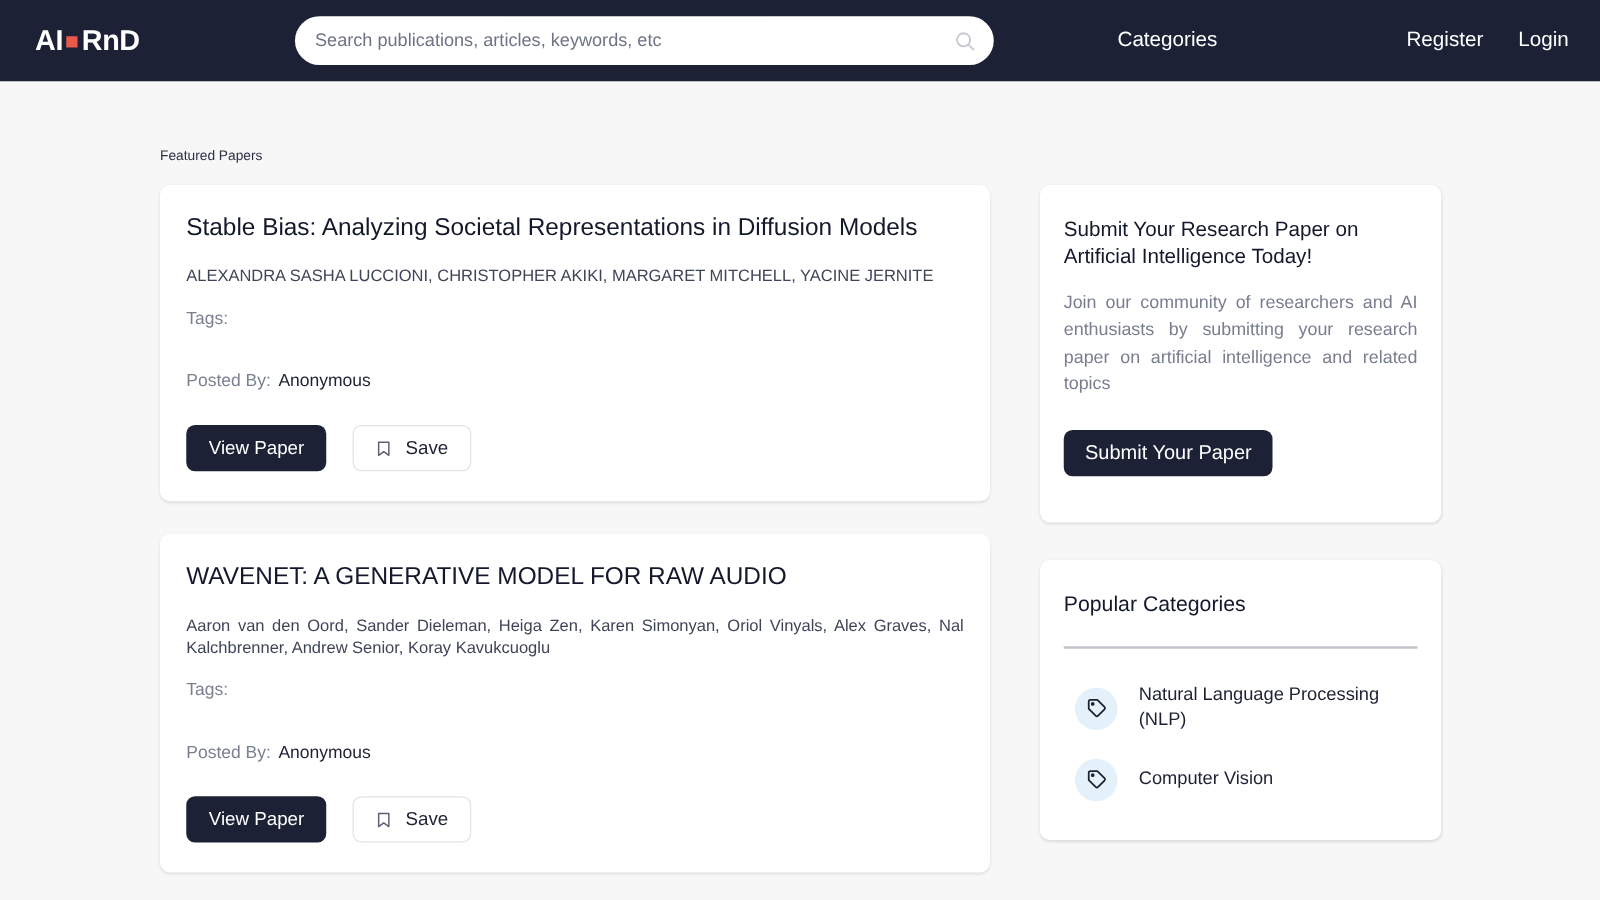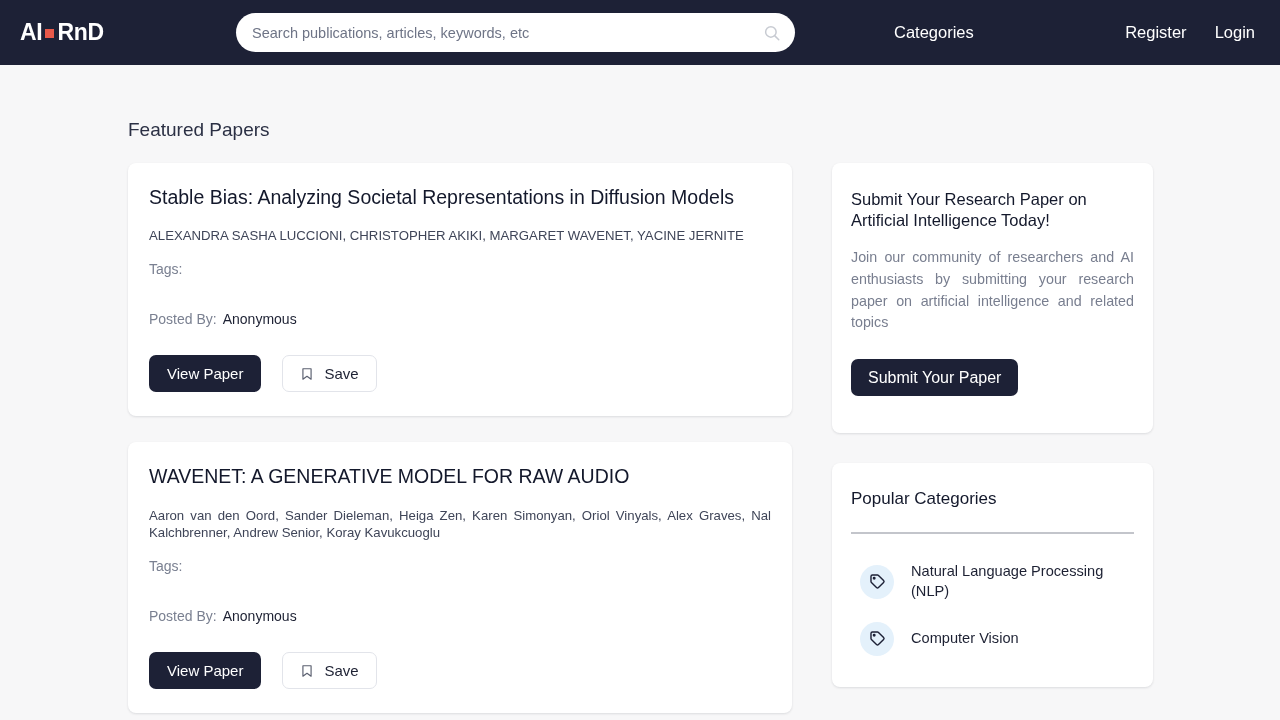--- a/index.html
+++ b/index.html
@@ -22,21 +22,21 @@
     height: 65px;
     background: #1d2136;
     display: flex;
     align-items: center;
     position: relative;
     width: 100%;
   }
 
   .logo {
     position: absolute;
-    left: 20px;
+    left: 28px;
     display: flex;
     align-items: center;
     font-size: 23px;
     font-weight: bold;
     color: #ffffff;
     letter-spacing: -0.3px;
   }
   .logo-dot {
     width: 9px;
     height: 9px;
@@ -91,24 +91,24 @@
     cursor: pointer;
   }
 
   
   .page {
     padding: 0 128px;
     position: relative;
   }
 
   .section-title {
-    font-size: 19px;
+    font-size: 11px;
     color: #2b3044;
     margin-top: 54px;
-    margin-bottom: 22px;
+    margin-bottom: 17px;
   }
 
   .columns {
     display: flex;
     gap: 40px;
     align-items: flex-start;
   }
 
   .col-main { width: 664px; flex: 0 0 664px; }
   .col-side { width: 321px; flex: 0 0 321px; }
@@ -285,21 +285,21 @@
 <div class="page">
 
   <div class="section-title">Featured Papers</div>
 
   <div class="columns">
 
     <div class="col-main">
 
       <div class="card paper-card">
         <div class="paper-title">Stable Bias: Analyzing Societal Representations in Diffusion Models</div>
-        <div class="paper-authors">ALEXANDRA SASHA LUCCIONI, CHRISTOPHER AKIKI, MARGARET WAVENET, YACINE JERNITE</div>
+        <div class="paper-authors">ALEXANDRA SASHA LUCCIONI, CHRISTOPHER AKIKI, MARGARET MITCHELL, YACINE JERNITE</div>
         <div class="paper-tags">Tags:</div>
         <div class="posted-by">
           <span>Posted By:</span><span class="poster">Anonymous</span>
         </div>
         <div class="btn-row">
           <button class="btn-view">View Paper</button>
           <button class="btn-save">
             <svg class="bookmark-icon" viewBox="0 0 24 24" fill="none" stroke="#5b6070" stroke-width="2" stroke-linecap="round" stroke-linejoin="round">
               <path d="M5 3h14v18l-7-5-7 5z"></path>
             </svg>

